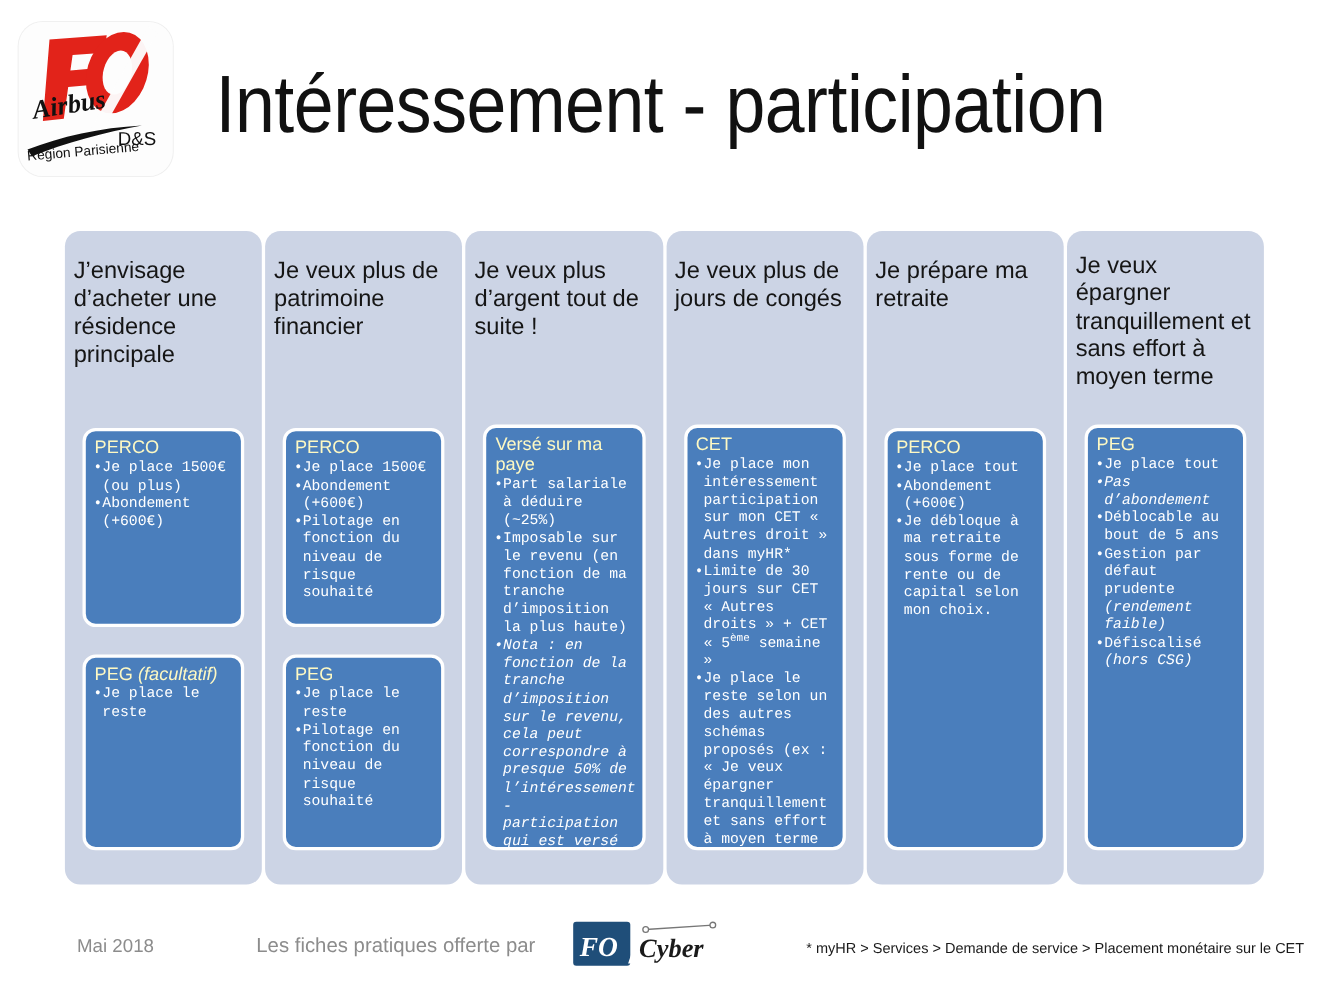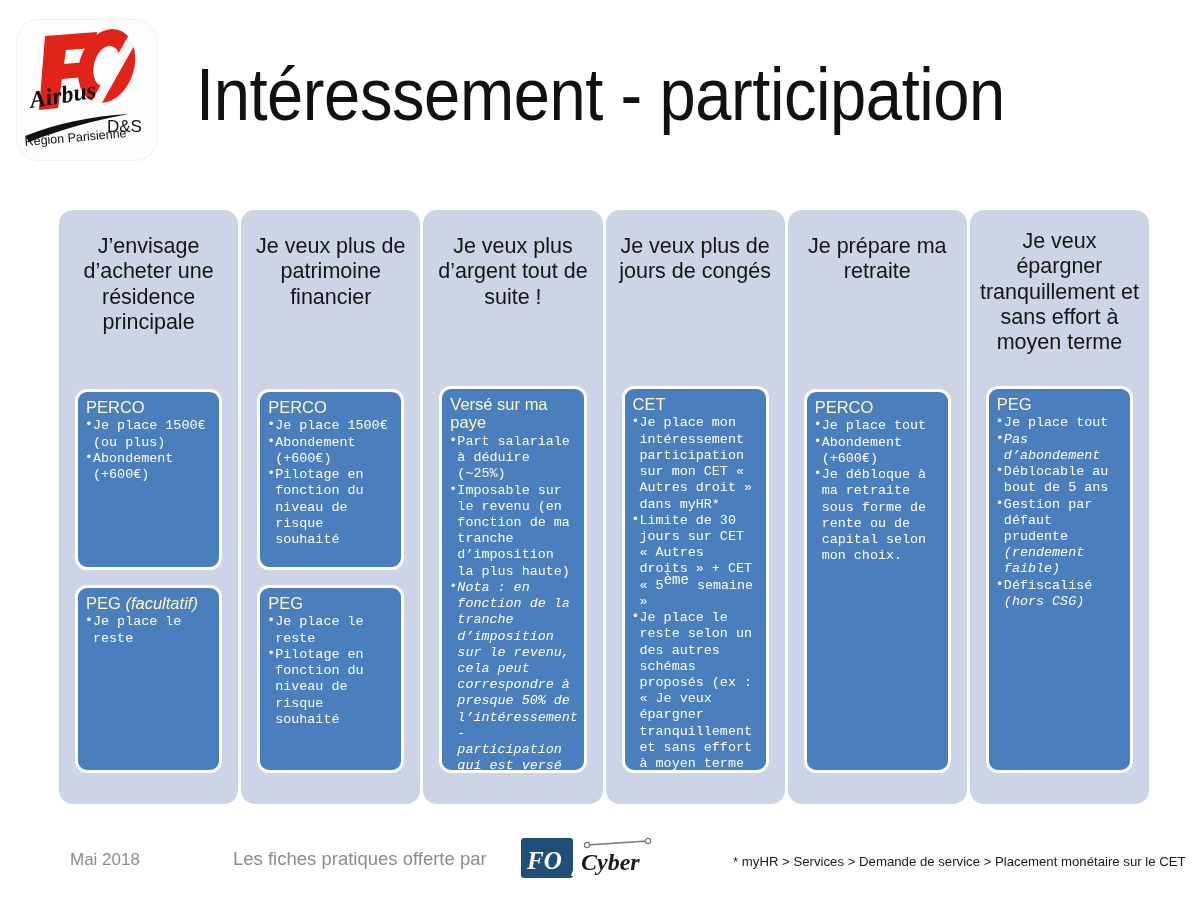--- a/index.html
+++ b/index.html
@@ -62,21 +62,21 @@
     flex: 1 1 0;
     background: #ccd4e5;
     border-radius: 14px;
     display: flex;
     flex-direction: column;
     align-items: stretch;
     box-sizing: border-box;
   }
   .col-title {
     padding: 24px 8px 0 8px;
-    text-align: center;
+    text-align: left;
     font-size: 21.5px;
     line-height: 1.18;
     color: #151515;
     font-weight: 400;
     min-height: 148px;
     box-sizing: border-box;
   }
   .col-title.tall { padding-top: 19px; }
 
   .cards {
@@ -94,21 +94,21 @@
     background: #4a7ebc;
     border: 3px solid #ffffff;
     border-radius: 12px;
     box-sizing: border-box;
     color: #ffffff;
     padding: 6px 7px 8px 7px;
     overflow: hidden;
   }
   .card.grow { flex: 1 1 auto; }
   .card.fixed-top { height: 181px; flex: 0 0 auto; }
-  .card.fixed-rest { flex: 1 1 auto; margin-top: 15px; }
+  .card.fixed-rest { flex: 1 1 auto; margin-top: 25px; }
 
   .card-title {
     font-size: 16.5px;
     line-height: 1.12;
     margin: 0 0 2px 1px;
     font-weight: 400;
     color: #fef9c3;
   }
   .card-title i { font-style: italic; }
 
@@ -128,21 +128,21 @@
   }
   ul.bullets li::before {
     content: "\2022";
     position: absolute;
     left: 0;
     top: -1px;
     font-size: 13px;
   }
   ul.bullets li.italic { font-style: italic; }
   ul.bullets li i { font-style: italic; }
-  sup.ord { font-size: 14px; vertical-align: super; line-height: 0; }
+  sup.ord { font-size: 10px; vertical-align: super; line-height: 0; }
 
   
   #footer {
     position: absolute;
     left: 0; top: 804px;
     width: 1200px; height: 116px;
   }
   #footer-date {
     position: absolute;
     left: 70px; top: 46px;

